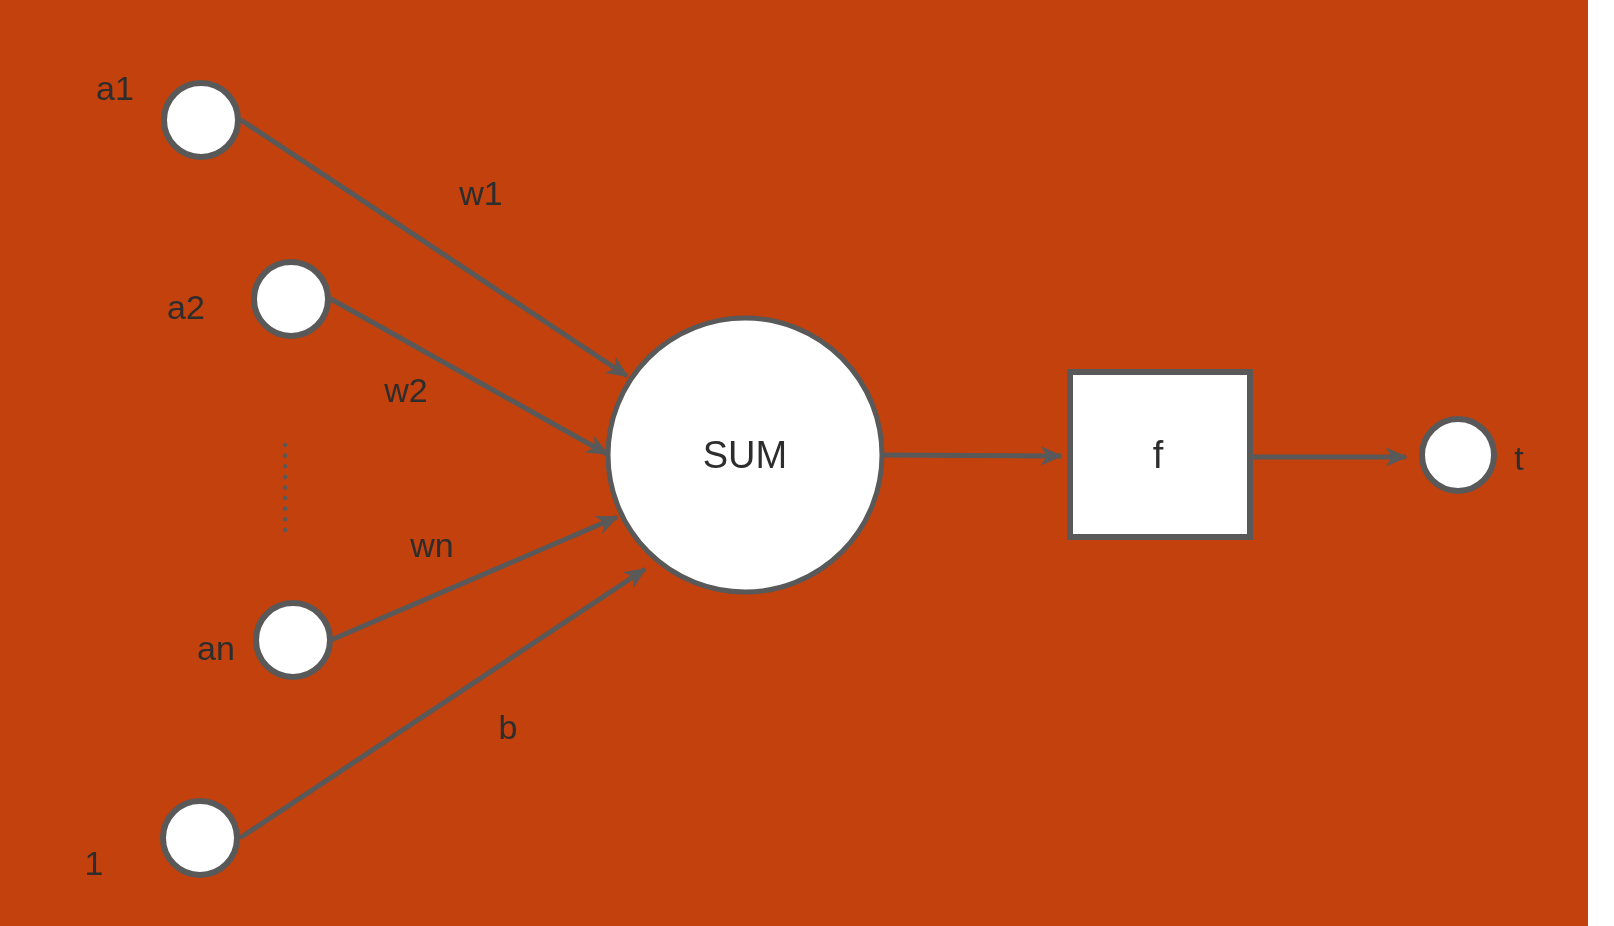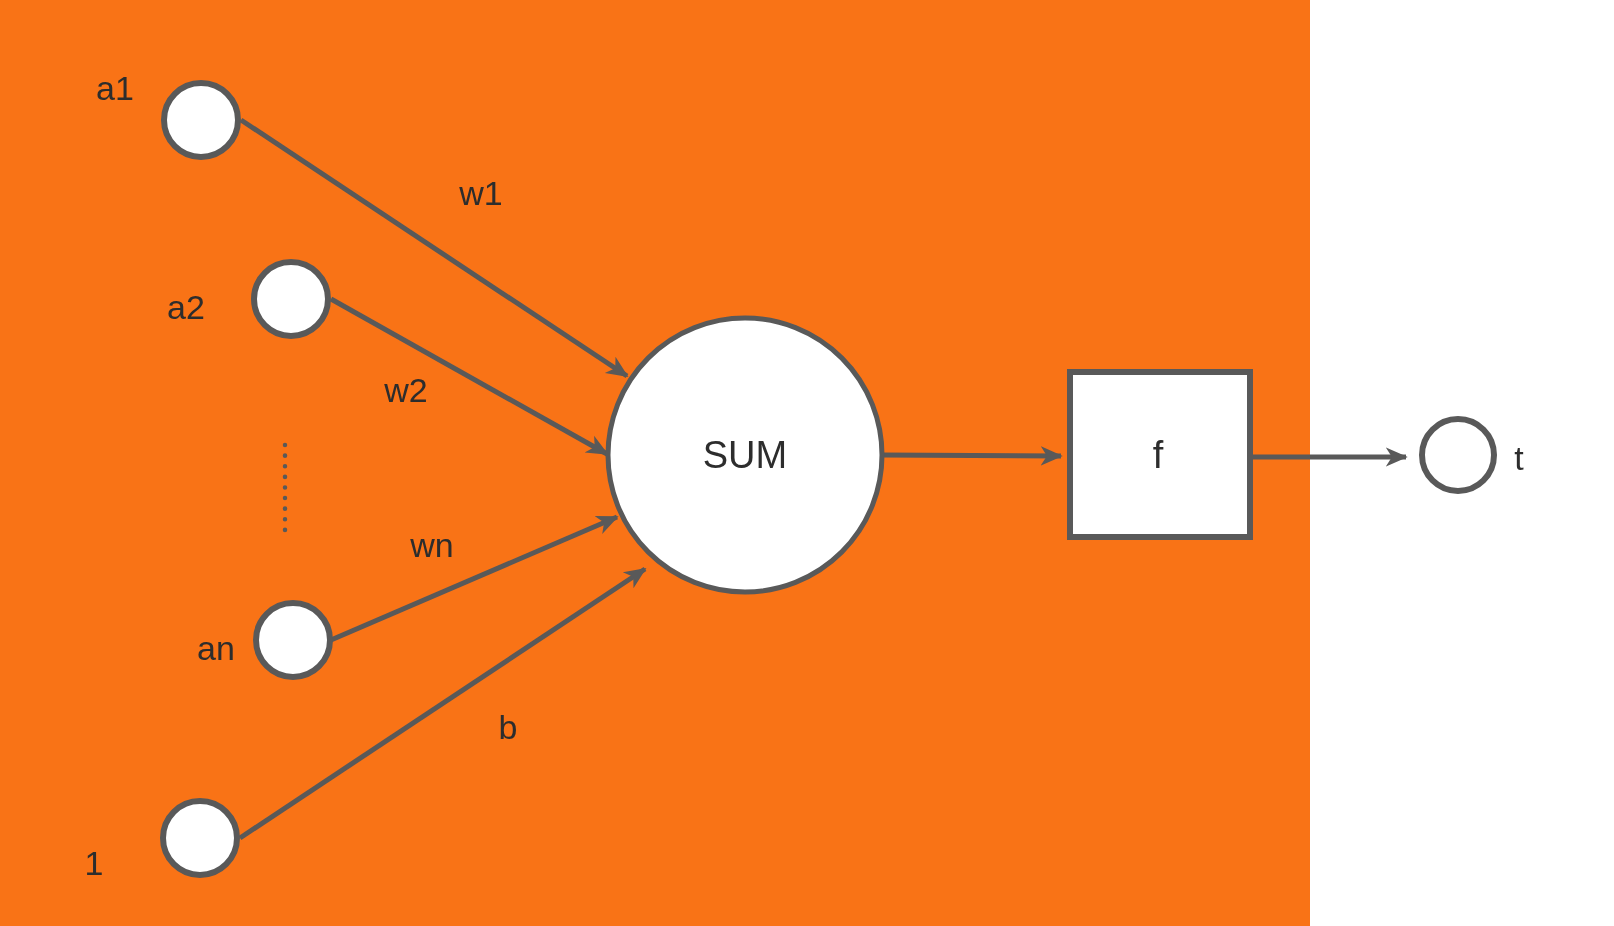--- a/index.html
+++ b/index.html
@@ -6,23 +6,23 @@
     margin: 0;
     padding: 0;
     background: #ffffff;
     width: 1614px;
     height: 926px;
     overflow: hidden;
     font-family: "Liberation Sans", sans-serif;
   }
   .stage {
     position: relative;
-    width: 1310px;
+    width: 1588px;
     height: 926px;
-    background: #f97316;
+    background: #c2410c;
   }
   svg { display: block; }
   .node-shape {
     fill: #ffffff;
     stroke: #595959;
   }
   .edge {
     stroke: #595959;
     stroke-width: 5;
     fill: none;

